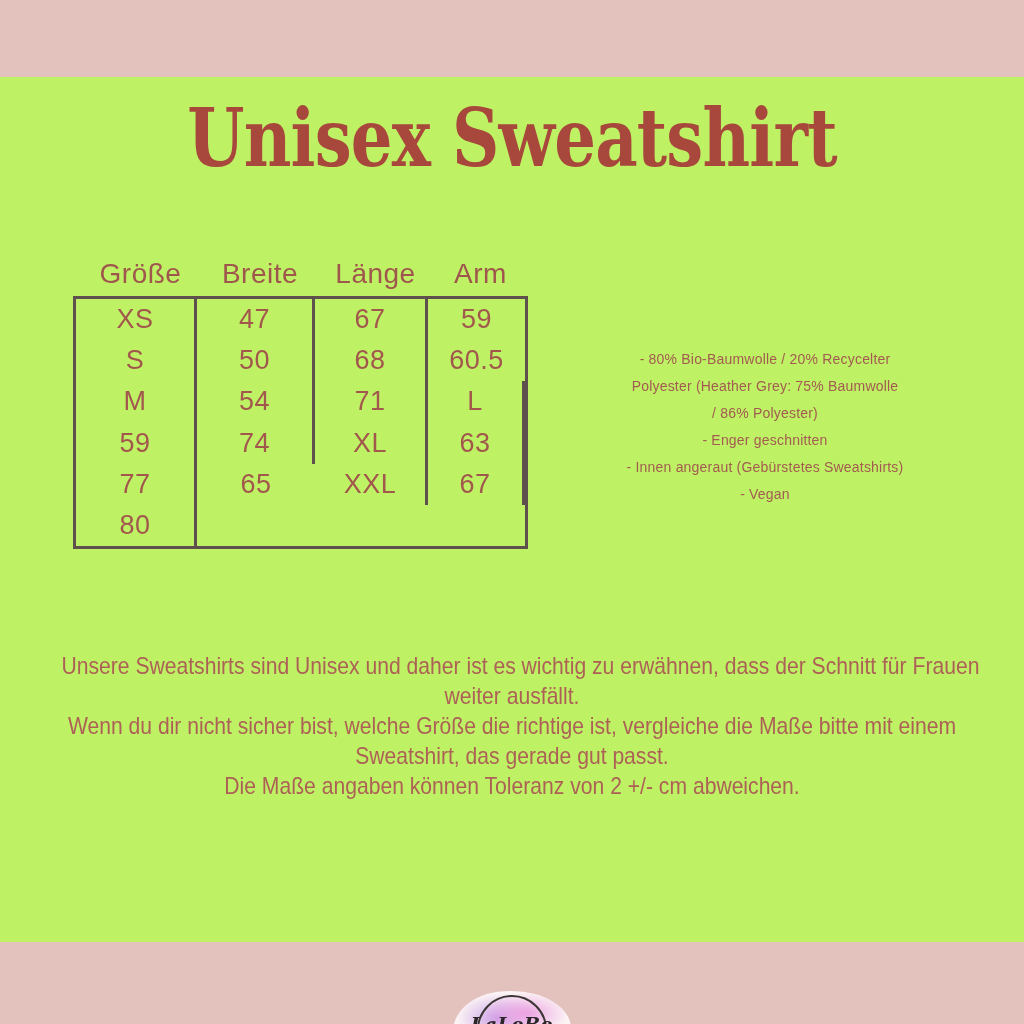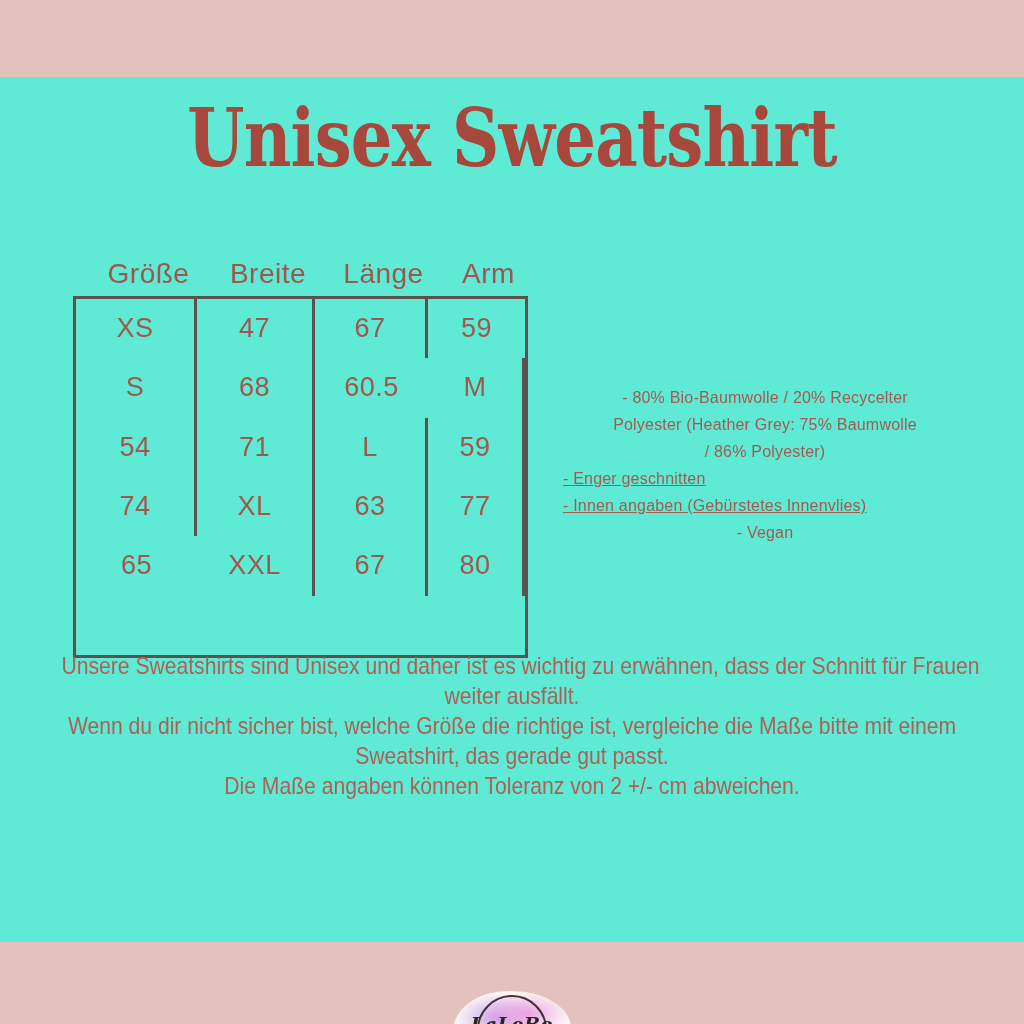--- a/index.html
+++ b/index.html
@@ -1,57 +1,57 @@
 <!DOCTYPE html>
 <html><head>
 <meta charset="utf-8">
 <style>
   html,body{margin:0;padding:0;background:#ffffff;}
   .canvas{
     position:relative;width:1024px;height:1024px;overflow:hidden;
-    background:#5eead4;
+    background:#bef264;
     font-family:"Liberation Sans",sans-serif;
   }
   .band{position:absolute;left:0;width:1024px;background:#e3c2be;}
   .band-top{top:0;height:77px;}
   .band-bottom{top:942px;height:82px;}
 
   .title{
     position:absolute;top:98px;left:0;width:1024px;margin:0;
     text-align:center;font-family:"DejaVu Serif","Liberation Serif",serif;
     font-weight:700;font-size:80px;line-height:1;color:#a8483c;
     transform:scaleX(0.82);transform-origin:50% 50%;
     letter-spacing:-1px;
   }
 
   
   .thead{
-    position:absolute;left:88px;top:252px;width:449px;height:38px;
+    position:absolute;left:80px;top:252px;width:449px;height:38px;
     display:grid;grid-template-columns:121px 118px 113px 97px;align-items:end;
   }
   .th{text-align:center;font-size:28px;color:#9f564c;letter-spacing:0.5px;}
   .tbox{
-    position:absolute;left:73px;top:296px;width:455px;height:362px;
+    position:absolute;left:73px;top:296px;width:455px;height:253px;
     box-sizing:border-box;border:3px solid #5e504d;
     display:grid;grid-template-columns:121px 118px 113px 97px;
     grid-template-rows:repeat(6,1fr);grid-auto-flow:row;
   }
   .cell{
     box-sizing:border-box;display:flex;align-items:center;justify-content:center;
     font-size:27px;color:#a2574d;letter-spacing:0.5px;
   }
   .cb{border-right:3px solid #5e504d;}
 
   
   .features{
-    position:absolute;left:563px;top:384px;width:404px;
-    font-size:16px;line-height:27px;color:#a35b51;letter-spacing:0.2px;
+    position:absolute;left:563px;top:346px;width:404px;
+    font-size:14px;line-height:27px;color:#a35b51;letter-spacing:0.2px;
   }
   .fline{white-space:nowrap;text-align:center;}
-  .fline.left{text-align:left;text-decoration:underline;}
+  .fline.left{text-align:center;}
 
   
   .notes{
     position:absolute;left:0;top:651px;width:1024px;text-align:center;
     font-size:24px;line-height:30px;color:#ad6156;
     transform:scaleX(0.88);transform-origin:50% 50%;
   }
   .nline{white-space:nowrap;}
 
   
@@ -99,20 +99,21 @@
     <div class="th">Arm</div>
   </div>
 
   <div class="tbox">
     <div class="cell cb">XS</div>
     <div class="cell cb">47</div>
     <div class="cell cb">67</div>
     <div class="cell">59</div>
 
     <div class="cell cb">S</div>
+    <div class="cell cb">50</div>
     <div class="cell cb">68</div>
     <div class="cell">60.5</div>
 
     <div class="cell cb">M</div>
     <div class="cell cb">54</div>
     <div class="cell cb">71</div>
 
     <div class="cell cb">L</div>
     <div class="cell cb">59</div>
     <div class="cell cb">74</div>
@@ -125,21 +126,21 @@
     <div class="cell cb">XXL</div>
     <div class="cell cb">67</div>
     <div class="cell cb">80</div>
   </div>
 
   <div class="features">
     <div class="fline">- 80% Bio-Baumwolle / 20% Recycelter</div>
     <div class="fline">Polyester (Heather Grey: 75% Baumwolle</div>
     <div class="fline">/ 86% Polyester)</div>
     <div class="fline left">- Enger geschnitten</div>
-    <div class="fline left">- Innen angaben (Gebürstetes Innenvlies)</div>
+    <div class="fline left">- Innen angeraut (Gebürstetes Sweatshirts)</div>
     <div class="fline">- Vegan</div>
   </div>
 
   <div class="notes">
     <div class="nline">Unsere Sweatshirts sind Unisex und daher ist es wichtig zu erwähnen, dass der Schnitt für Frauen</div>
     <div class="nline">weiter ausfällt.</div>
     <div class="nline">Wenn du dir nicht sicher bist, welche Größe die richtige ist, vergleiche die Maße bitte mit einem</div>
     <div class="nline">Sweatshirt, das gerade gut passt.</div>
     <div class="nline">Die Maße angaben können Toleranz von 2 +/- cm abweichen.</div>
   </div>

